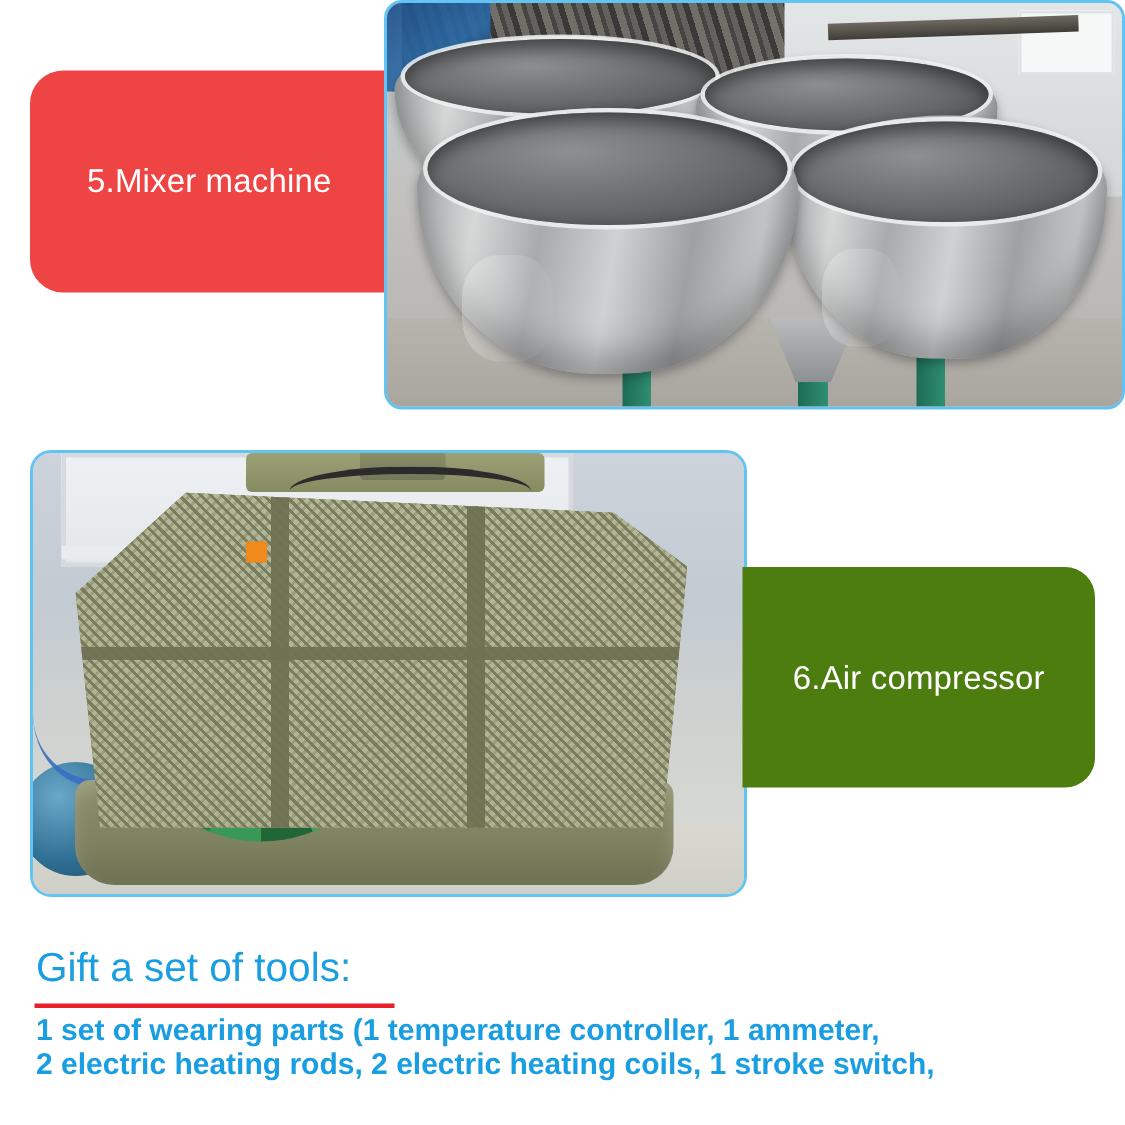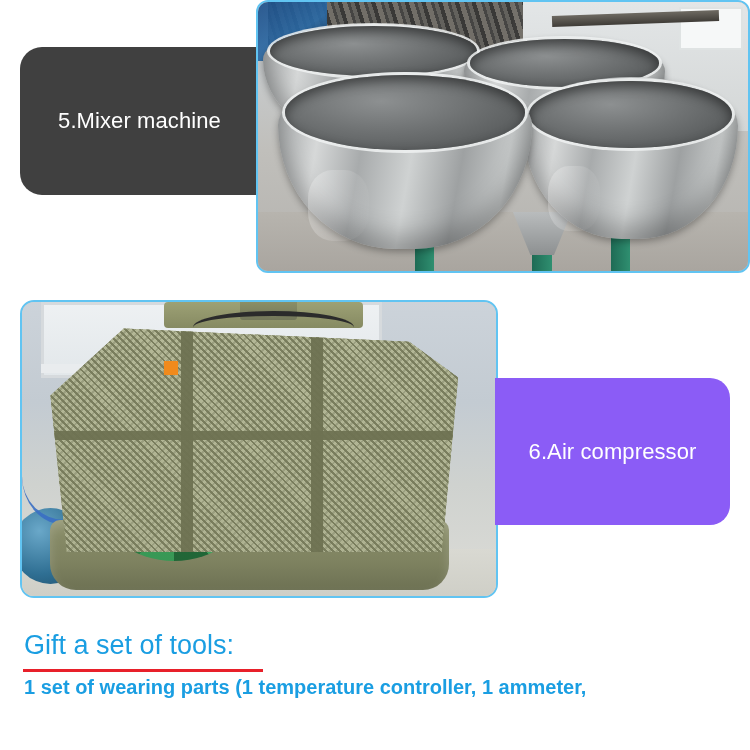--- a/index.html
+++ b/index.html
@@ -30,21 +30,21 @@
     width: 750px;
     height: 275px;
   }
 
   .label-box-5 {
     position: absolute;
     left: 20px;
     top: 47px;
     width: 239px;
     height: 148px;
-    background: #404040;
+    background: #ef4444;
     border-radius: 22px 0 0 22px;
     display: flex;
     align-items: center;
     justify-content: center;
     box-sizing: border-box;
   }
   .label-box-5 .label-text {
     color: #ffffff;
     font-size: 22px;
     font-weight: normal;
@@ -86,21 +86,21 @@
     overflow: hidden;
     background: #c9cfcb;
   }
 
   .label-box-6 {
     position: absolute;
     left: 495px;
     top: 82px;
     width: 235px;
     height: 147px;
-    background: #8b5cf6;
+    background: #4d7c0f;
     border-radius: 0 20px 20px 0;
     display: flex;
     align-items: center;
     justify-content: center;
     box-sizing: border-box;
   }
   .label-box-6 .label-text {
     color: #ffffff;
     font-size: 22px;
     font-weight: normal;
@@ -395,16 +395,17 @@
       <span class="label-text">6.Air compressor</span>
     </div>
 
   </div>
 
   <div class="gift-section">
     <div class="gift-heading">Gift a set of tools:</div>
     <div class="gift-underline"></div>
     <div class="gift-lines">
       <div class="gift-line">1 set of wearing parts (1 temperature controller, 1 ammeter,</div>
+      <div class="gift-line">2 electric heating rods, 2 electric heating coils, 1 stroke switch,</div>
     </div>
   </div>
 
 </div>
 
 </body></html>

